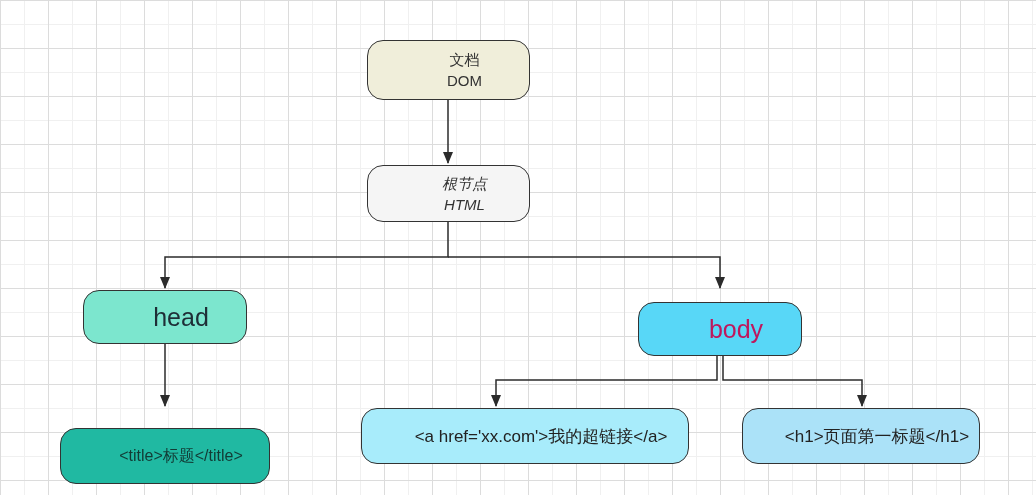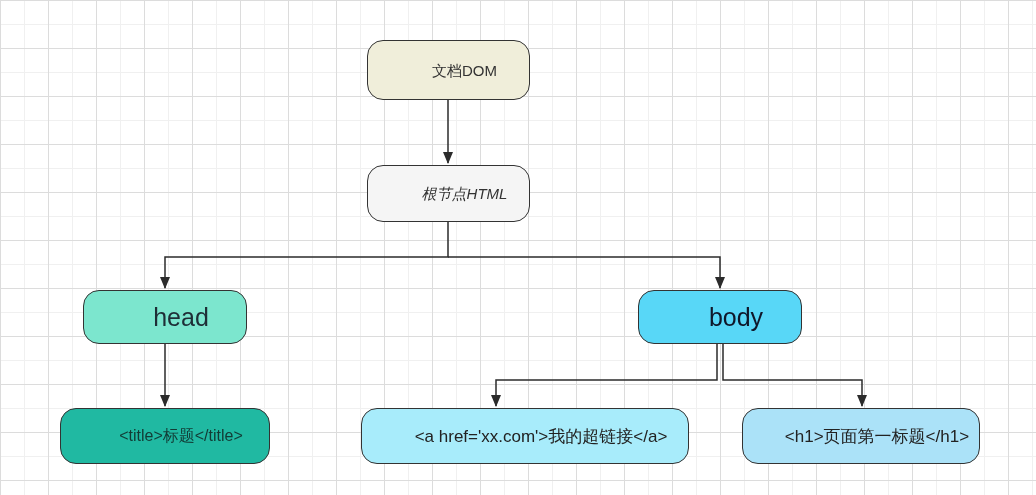--- a/index.html
+++ b/index.html
@@ -25,34 +25,34 @@
     width: 1036px; height: 495px;
     pointer-events: none;
   }
 
   .node {
     position: absolute;
     box-sizing: border-box;
     border: 1.6px solid #333333;
     border-radius: 16px;
     display: flex;
-    flex-direction: row;
+    flex-direction: column;
     align-items: center;
     justify-content: center;
     text-align: center;
     color: #333333;
     cursor: default;
     padding-left: 32px;
   }
 
   .node-dom    { left: 367px; top: 40px;  width: 163px; height: 60px; font-size: 15px; line-height: 21px; }
   .node-html   { left: 367px; top: 165px; width: 163px; height: 57px; font-size: 15px; line-height: 21px; }
   .node-head   { left: 83px;  top: 290px; width: 164px; height: 54px; font-size: 25px; color: #1e2e36; }
-  .node-body   { left: 638px; top: 290px; width: 164px; height: 54px; font-size: 25px; color: #0f172a; }
-  .node-title  { left: 60px;  top: 408px; width: 210px; height: 56px; font-size: 16px; color: #123b35; }
+  .node-body   { left: 638px; top: 302px; width: 164px; height: 54px; font-size: 25px; color: #be185d; }
+  .node-title  { left: 60px;  top: 428px; width: 210px; height: 56px; font-size: 16px; color: #123b35; }
   .node-anchor { left: 332px; top: 408px; width: 328px; height: 56px; font-size: 17px; color: #222222; margin-left: 29px; }
   .node-h1     { left: 742px; top: 408px; width: 238px; height: 56px; font-size: 17px; color: #222222; }
 </style>
 </head>
 <body>
 
 <div class="canvas">
 
   <svg class="edges" viewBox="0 0 1036 495" xmlns="http://www.w3.org/2000/svg">
     <defs>

